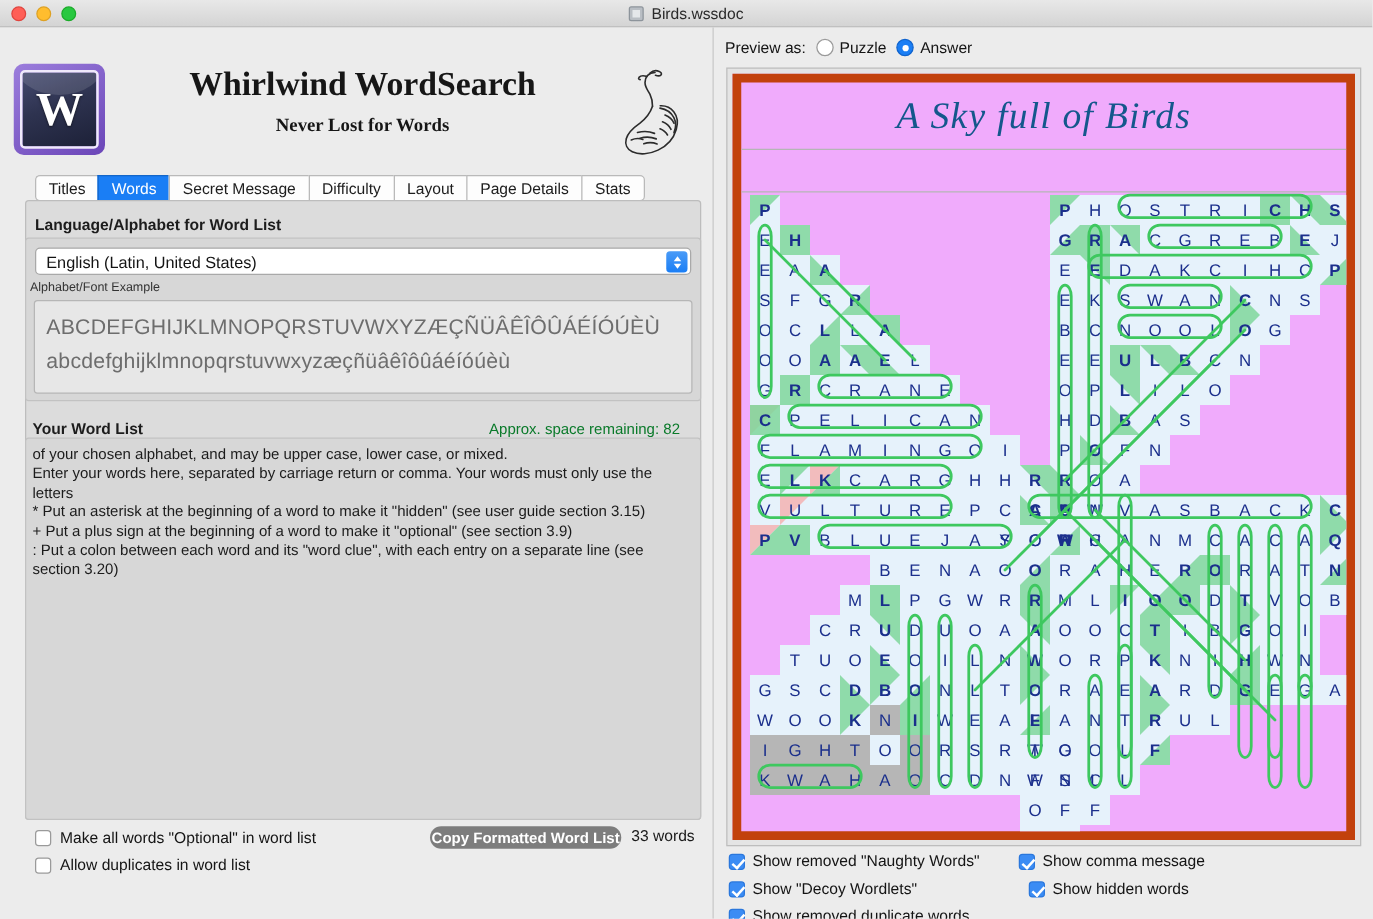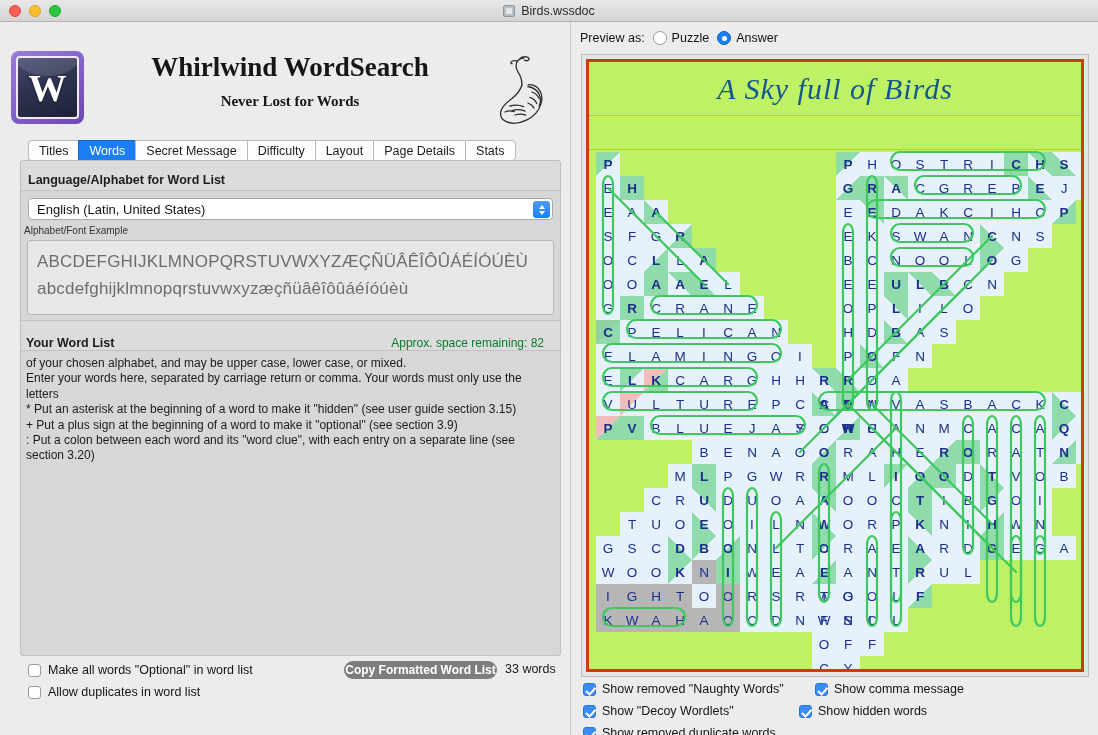--- a/index.html
+++ b/index.html
@@ -170,21 +170,21 @@
   .radio { width:14px; height:14px; border-radius:50%; border:1px solid #9a9a9a; background:#fff; display:inline-block; position:relative; flex:none; }
   .radio.on { background:#1a7ef5; border-color:#0f63cd; }
   .radio.on:after{ content:""; position:absolute; left:4px; top:4px; width:5px; height:5px; border-radius:50%; background:#fff; }
   .radio-item { display:flex; align-items:center; gap:5px; }
 
   #preview-frame {
     position:absolute; left:10px; top:32px; width:508px; height:623px;
     background:#e4e4e4; border:1px solid #bdbdbd;
     padding:4px;
   }
-  #preview-page { width:100%; height:100%; background:#bef264; border:3px solid #c2410c; position:relative; overflow:hidden; }
+  #preview-page { width:100%; height:100%; background:#f0abfc; border:7px solid #c2410c; position:relative; overflow:hidden; }
   #puzzle-title {
     height:54px; border-bottom:1px solid #b5b5b5; display:flex; align-items:center; justify-content:center;
     font-family:"Liberation Serif", serif; font-size:30px; color:#14578c; font-style:italic;
     letter-spacing:1px;
   }
   #puzzle-sub { height:34px; border-bottom:1px solid #b5b5b5; }
   #grid-area { position:relative; height:calc(100% - 89px); }
   #grid { position:absolute; left:7px; top:2px; }
 
   .cell {
@@ -1431,19 +1431,19 @@
         <span>Show "Decoy Wordlets"</span>
       </div>
       <div class="prevchk" style="left:0; top:44px;">
         <span class="cb on"></span>
         <span>Show removed duplicate words</span>
       </div>
       <div class="prevchk" style="left:232px; top:0;">
         <span class="cb on"></span>
         <span>Show comma message</span>
       </div>
-      <div class="prevchk" style="left:216px; top:22px;">
+      <div class="prevchk" style="left:240px; top:22px;">
         <span class="cb on"></span>
         <span>Show hidden words</span>
       </div>
     </div>
   </div>
 </div>
 
 </body></html>

